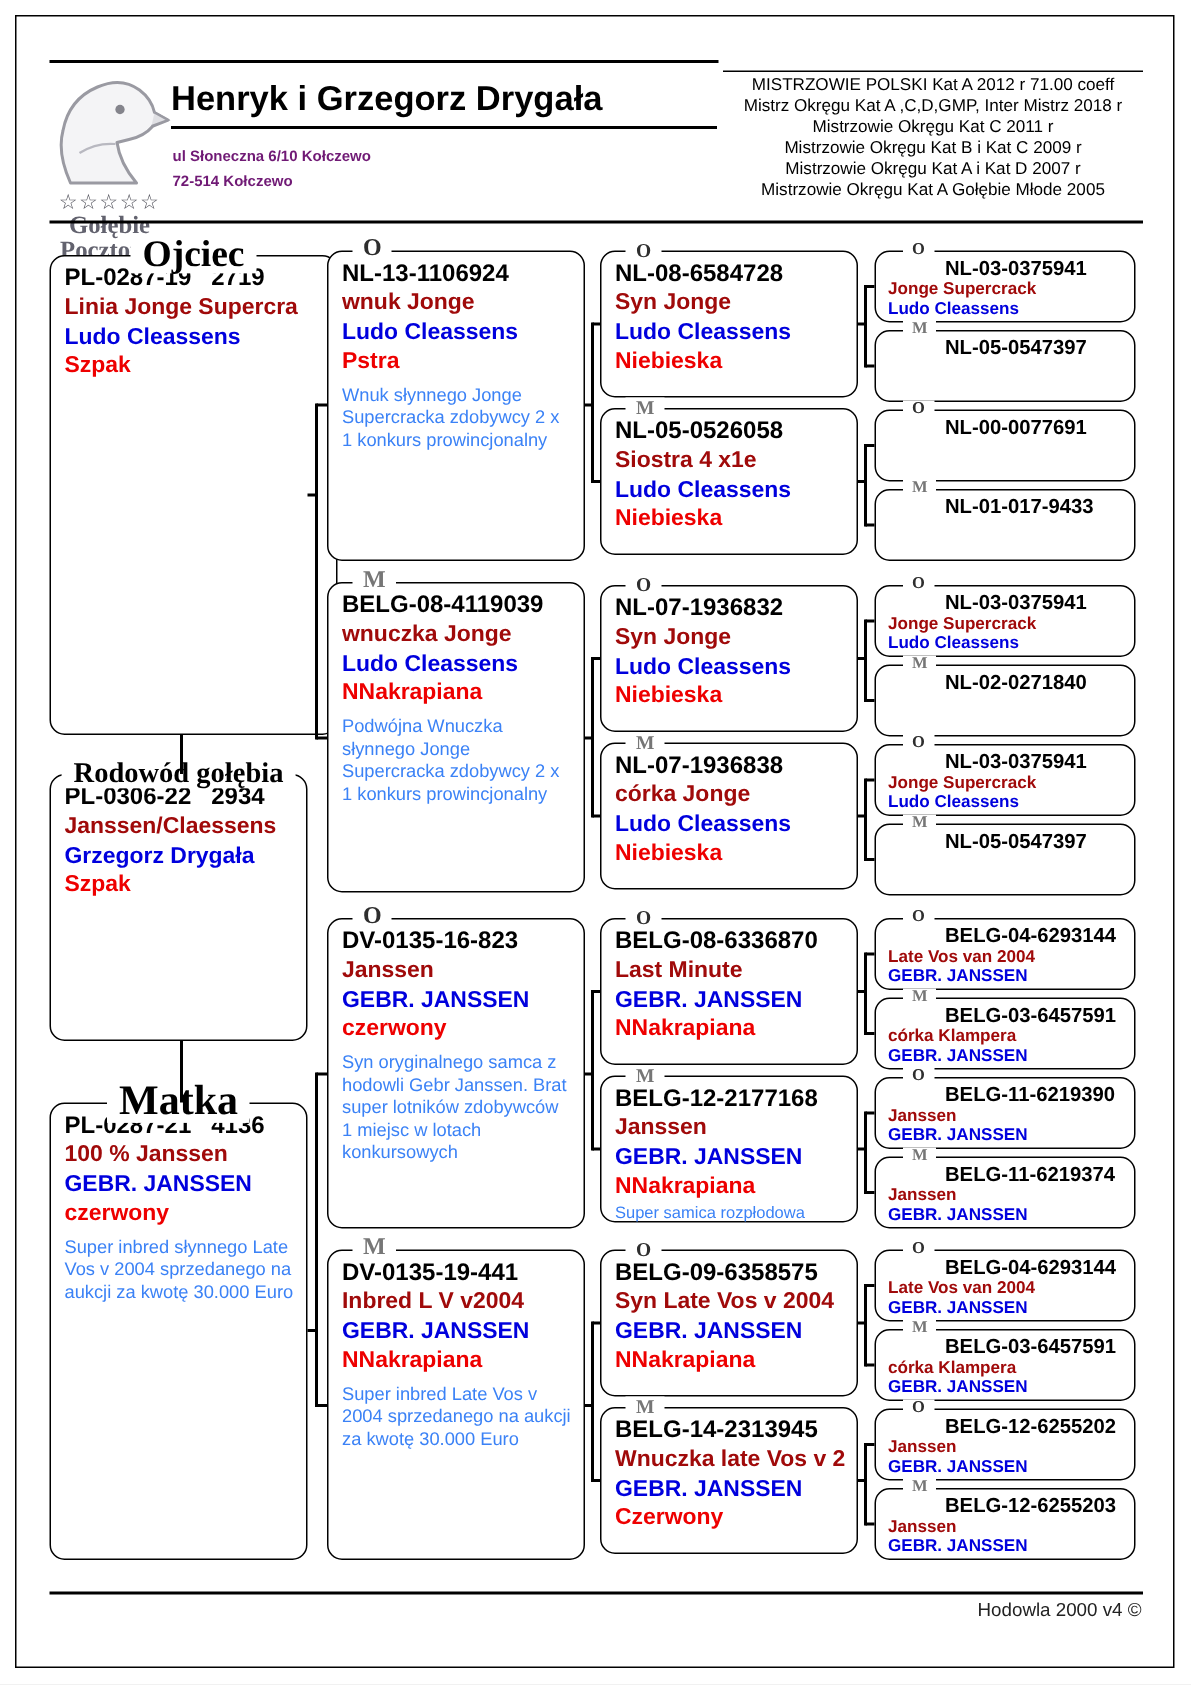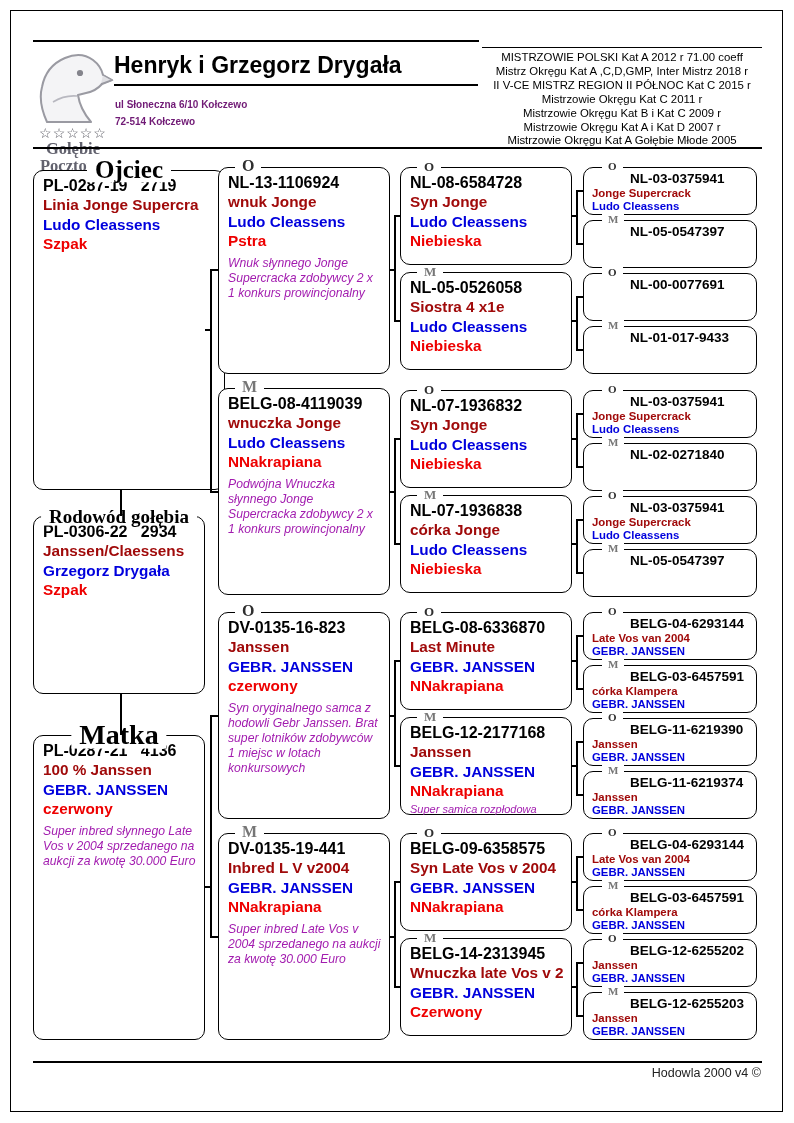--- a/index.html
+++ b/index.html
@@ -26,21 +26,21 @@
         box-sizing:border-box;padding:5px 7px 3px 9px;}
   .sex{position:absolute;top:-10px;left:16px;background:#fff;padding:0 7px;line-height:1;
         font-family:"Liberation Serif",serif;font-weight:bold;font-size:16px;color:#2e2e2e;}
   .sex.m{color:#767676;}
   .gen3 .sex{font-size:13px;top:-8px;}
   .small .sex{font-size:11px;top:-7px;left:18px;padding:0 6px;}
   .ring{font-weight:bold;font-size:16px;color:#000;line-height:19px;white-space:pre-wrap;}
   .pname{font-weight:bold;font-size:15.3px;color:#A00A0A;line-height:19.5px;}
   .breeder{font-weight:bold;font-size:15.3px;color:#0000DD;line-height:19.5px;}
   .pcolor{font-weight:bold;font-size:15.3px;color:#EE0000;line-height:19.5px;}
-  .note{font-size:12.2px;color:#a21caf;line-height:15px;margin-top:5px;font-style:italic;}
+  .note{font-size:12.2px;color:#3b82f6;line-height:15px;margin-top:5px;}
   .gen3 .note{margin-top:1px;font-size:11px;}
   .small{padding:3px 6px 2px 8px;}
   .small .ring{font-size:13.5px;line-height:15.5px;margin-left:38px;}
   .small .pname{font-size:11.4px;line-height:13px;}
   .small .breeder{font-size:11.4px;line-height:13px;}
 
   .sect-title{position:absolute;top:0;left:50%;transform:translate(-50%,-55%);background:#fff;
         padding:0 8px;font-family:"Liberation Serif",serif;font-weight:bold;color:#000;
         white-space:nowrap;line-height:1;}
   .t-father{font-size:25px;}
@@ -69,21 +69,20 @@
     <div class="logo-text">Pocztowe</div>
   </div>
   <div class="title">Henryk i Grzegorz Drygała</div>
   <div class="address">
     <div>ul Słoneczna 6/10 Kołczewo</div>
     <div>72-514 Kołczewo</div>
   </div>
   <div class="ach" id="achievements">
       <div>MISTRZOWIE POLSKI Kat A  2012 r 71.00 coeff</div>
       <div>Mistrz Okręgu Kat A ,C,D,GMP, Inter Mistrz 2018 r</div>
-      <div>II V-CE MISTRZ REGION II PÓŁNOC Kat C 2015 r</div>
       <div>Mistrzowie Okręgu Kat C 2011 r</div>
       <div>Mistrzowie Okręgu Kat B i Kat C 2009 r</div>
       <div>Mistrzowie Okręgu Kat A i Kat D 2007 r</div>
       <div>Mistrzowie Okręgu Kat A Gołębie Młode 2005</div>
     </div>
   <div class="hrule" style="left:33px;top:147px;width:729px;"></div>
 
   <div id="tree">
 
     <div class="pbox" style="left:33px;top:170px;width:192px;height:320px;">

